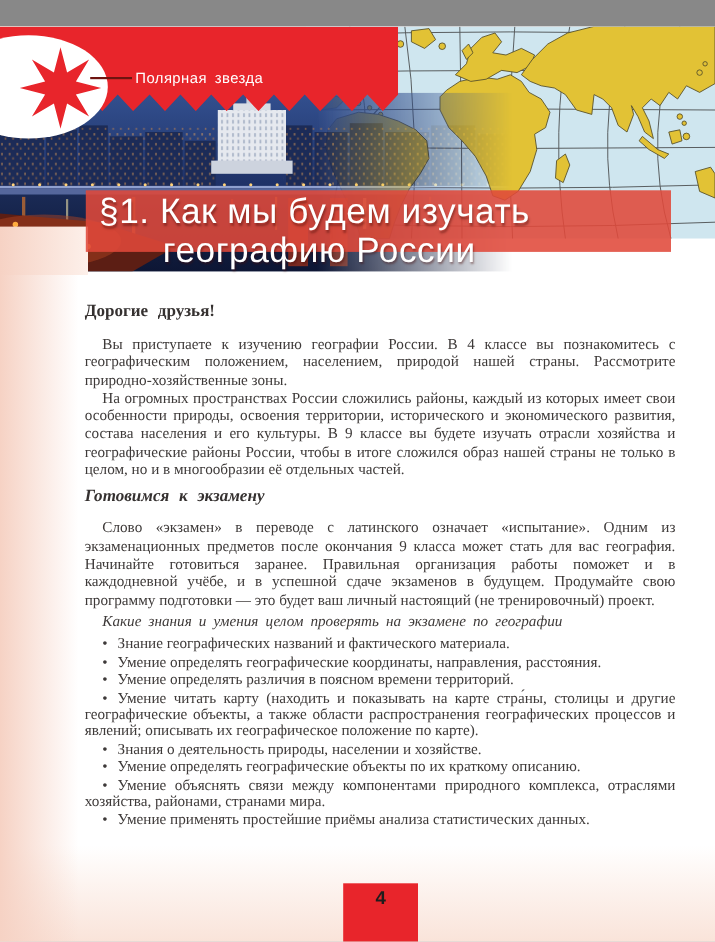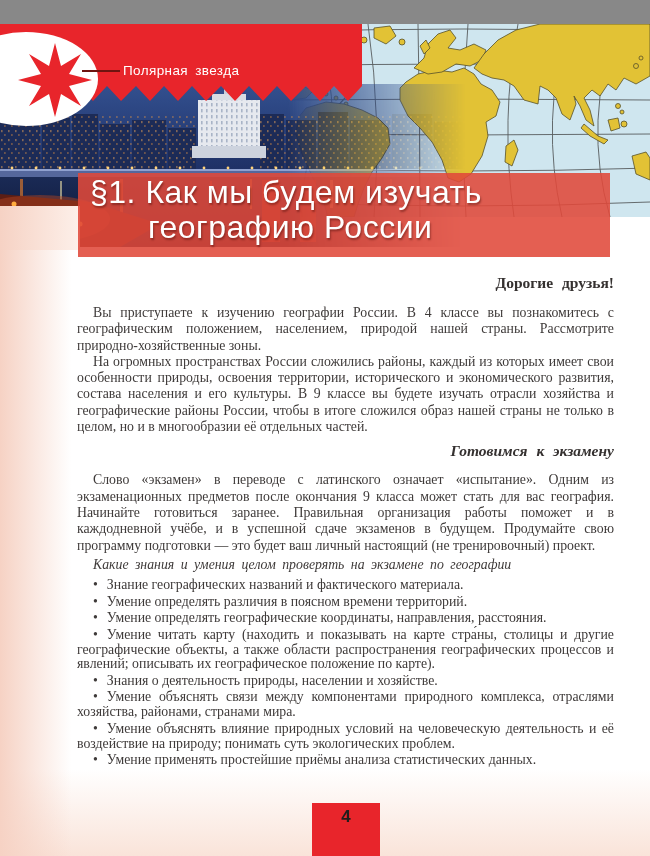--- a/index.html
+++ b/index.html
@@ -24,31 +24,31 @@
   .red-band{position:absolute;left:0;top:0;width:362px;height:78px;z-index:4;
     background:var(--brand-red,#e8252b);
     clip-path:polygon(0 0,362px 0,362px 62px,348px 77px,334px 62px,320px 77px,306px 62px,
       291px 77px,277px 62px,263px 77px,249px 62px,235px 77px,221px 62px,206px 77px,
       192px 62px,178px 77px,164px 62px,150px 77px,136px 62px,121px 77px,107px 62px,
       93px 77px,79px 62px,65px 77px,51px 62px,0 62px);}
   .logo{position:absolute;left:-50px;top:5px;width:150px;height:102px;z-index:5;}
   .brand-line{position:absolute;left:82px;top:46px;width:38px;height:2px;background:#6e1410;z-index:6;}
   .brand-label{position:absolute;left:123px;top:39px;z-index:6;color:#fff;
     font-family:"Liberation Sans",sans-serif;font-size:13.5px;letter-spacing:.4px;word-spacing:3px;}
-  .title-banner{position:absolute;left:78px;top:149px;width:532px;height:84px;z-index:7;
+  .title-banner{position:absolute;left:78px;top:149px;width:532px;height:56px;z-index:7;
     background:var(--banner-coral,rgba(224,73,58,.88));
     background-color:rgba(224,73,58,.88);
     color:#fff;font-family:"Liberation Sans",sans-serif;font-size:32px;line-height:35px;
     letter-spacing:.5px;text-shadow:1px 2px 2px rgba(70,12,6,.45);padding-top:2px;box-sizing:border-box;}
   .title-banner .t1{margin-left:12px;}
   .title-banner .t2{margin-left:70px;}
   
   .main{position:absolute;left:77px;top:250px;width:537px;z-index:2;
     color:var(--text-dark,#3e3a39);font-size:13.8px;line-height:16.3px;text-align:justify;}
-  .main h2{font-size:15.5px;line-height:18px;margin:0 0 13px 0;text-align:right;
+  .main h2{font-size:15.5px;line-height:18px;margin:0 0 13px 0;text-align:left;
     word-spacing:5px;color:#353130;}
   .main h2.h2-2{margin:7px 0 12px 0;font-style:italic;}
   .main p{margin:0;text-indent:16px;}
   .italic-line{margin-top:3px;font-style:italic;word-spacing:3px;text-indent:16px;}
   .bullets{margin-top:5px;}
   .bullet-item{margin:0 0 1.6px 0;text-indent:16px;text-align:justify;line-height:14.9px;}
   .bullet-item::before{content:"\2022";padding-right:9px;}
   
   .pagenum-box{position:absolute;left:312px;top:779px;width:68px;height:77px;z-index:3;
     background:var(--brand-red,#e8252b);text-align:center;}
@@ -231,26 +231,26 @@
     <p>Вы приступаете к изучению географии России. В 4 классе вы познакомитесь с географическим положением, населением, природой нашей страны. Рассмотрите природно-хозяйственные зоны.</p>
     <p>На огромных пространствах России сложились районы, каждый из которых имеет свои особенности природы, освоения территории, исторического и экономического развития, состава населения и его культуры. В 9 классе вы будете изучать отрасли хозяйства и географические районы России, чтобы в итоге сложился образ нашей страны не только в целом, но и в многообразии её отдельных частей.</p>
 
     <h2 class="h2-2">Готовимся к экзамену</h2>
     <p>Слово «экзамен» в переводе с латинского означает «испытание». Одним из экзаменационных предметов после окончания 9 класса может стать для вас география. Начинайте готовиться заранее. Правильная организация работы поможет и в каждодневной учёбе, и в успешной сдаче экзаменов в будущем. Продумайте свою программу подготовки — это будет ваш личный настоящий (не тренировочный) проект.</p>
 
     <div class="italic-line">Какие знания и умения целом проверять на экзамене по географии</div>
 
     <div class="bullets">
       <div class="bullet-item">Знание географических названий и фактического материала.</div>
+      <div class="bullet-item">Умение определять географические координаты, направления, расстояния.</div>
       <div class="bullet-item">Умение определять различия в поясном времени территорий.</div>
-      <div class="bullet-item">Умение определять географические координаты, направления, расстояния.</div>
       <div class="bullet-item">Умение читать карту (находить и показывать на карте стра́ны, столицы и другие географические объекты, а также области распространения географических процессов и явлений; описывать их географическое положение по карте).</div>
       <div class="bullet-item">Знания о деятельность природы, населении и хозяйстве.</div>
+      <div class="bullet-item">Умение определять географические объекты по их краткому описанию.</div>
       <div class="bullet-item">Умение объяснять связи между компонентами природного комплекса, отраслями хозяйства, районами, странами мира.</div>
-      <div class="bullet-item">Умение объяснять влияние природных условий на человеческую деятельность и её воздействие на природу; понимать суть экологических проблем.</div>
       <div class="bullet-item">Умение применять простейшие приёмы анализа статистических данных.</div>
     </div>
   </div>
 
   <div class="pagenum-box">
     <span>4</span>
   </div>
 
 </div>
 

